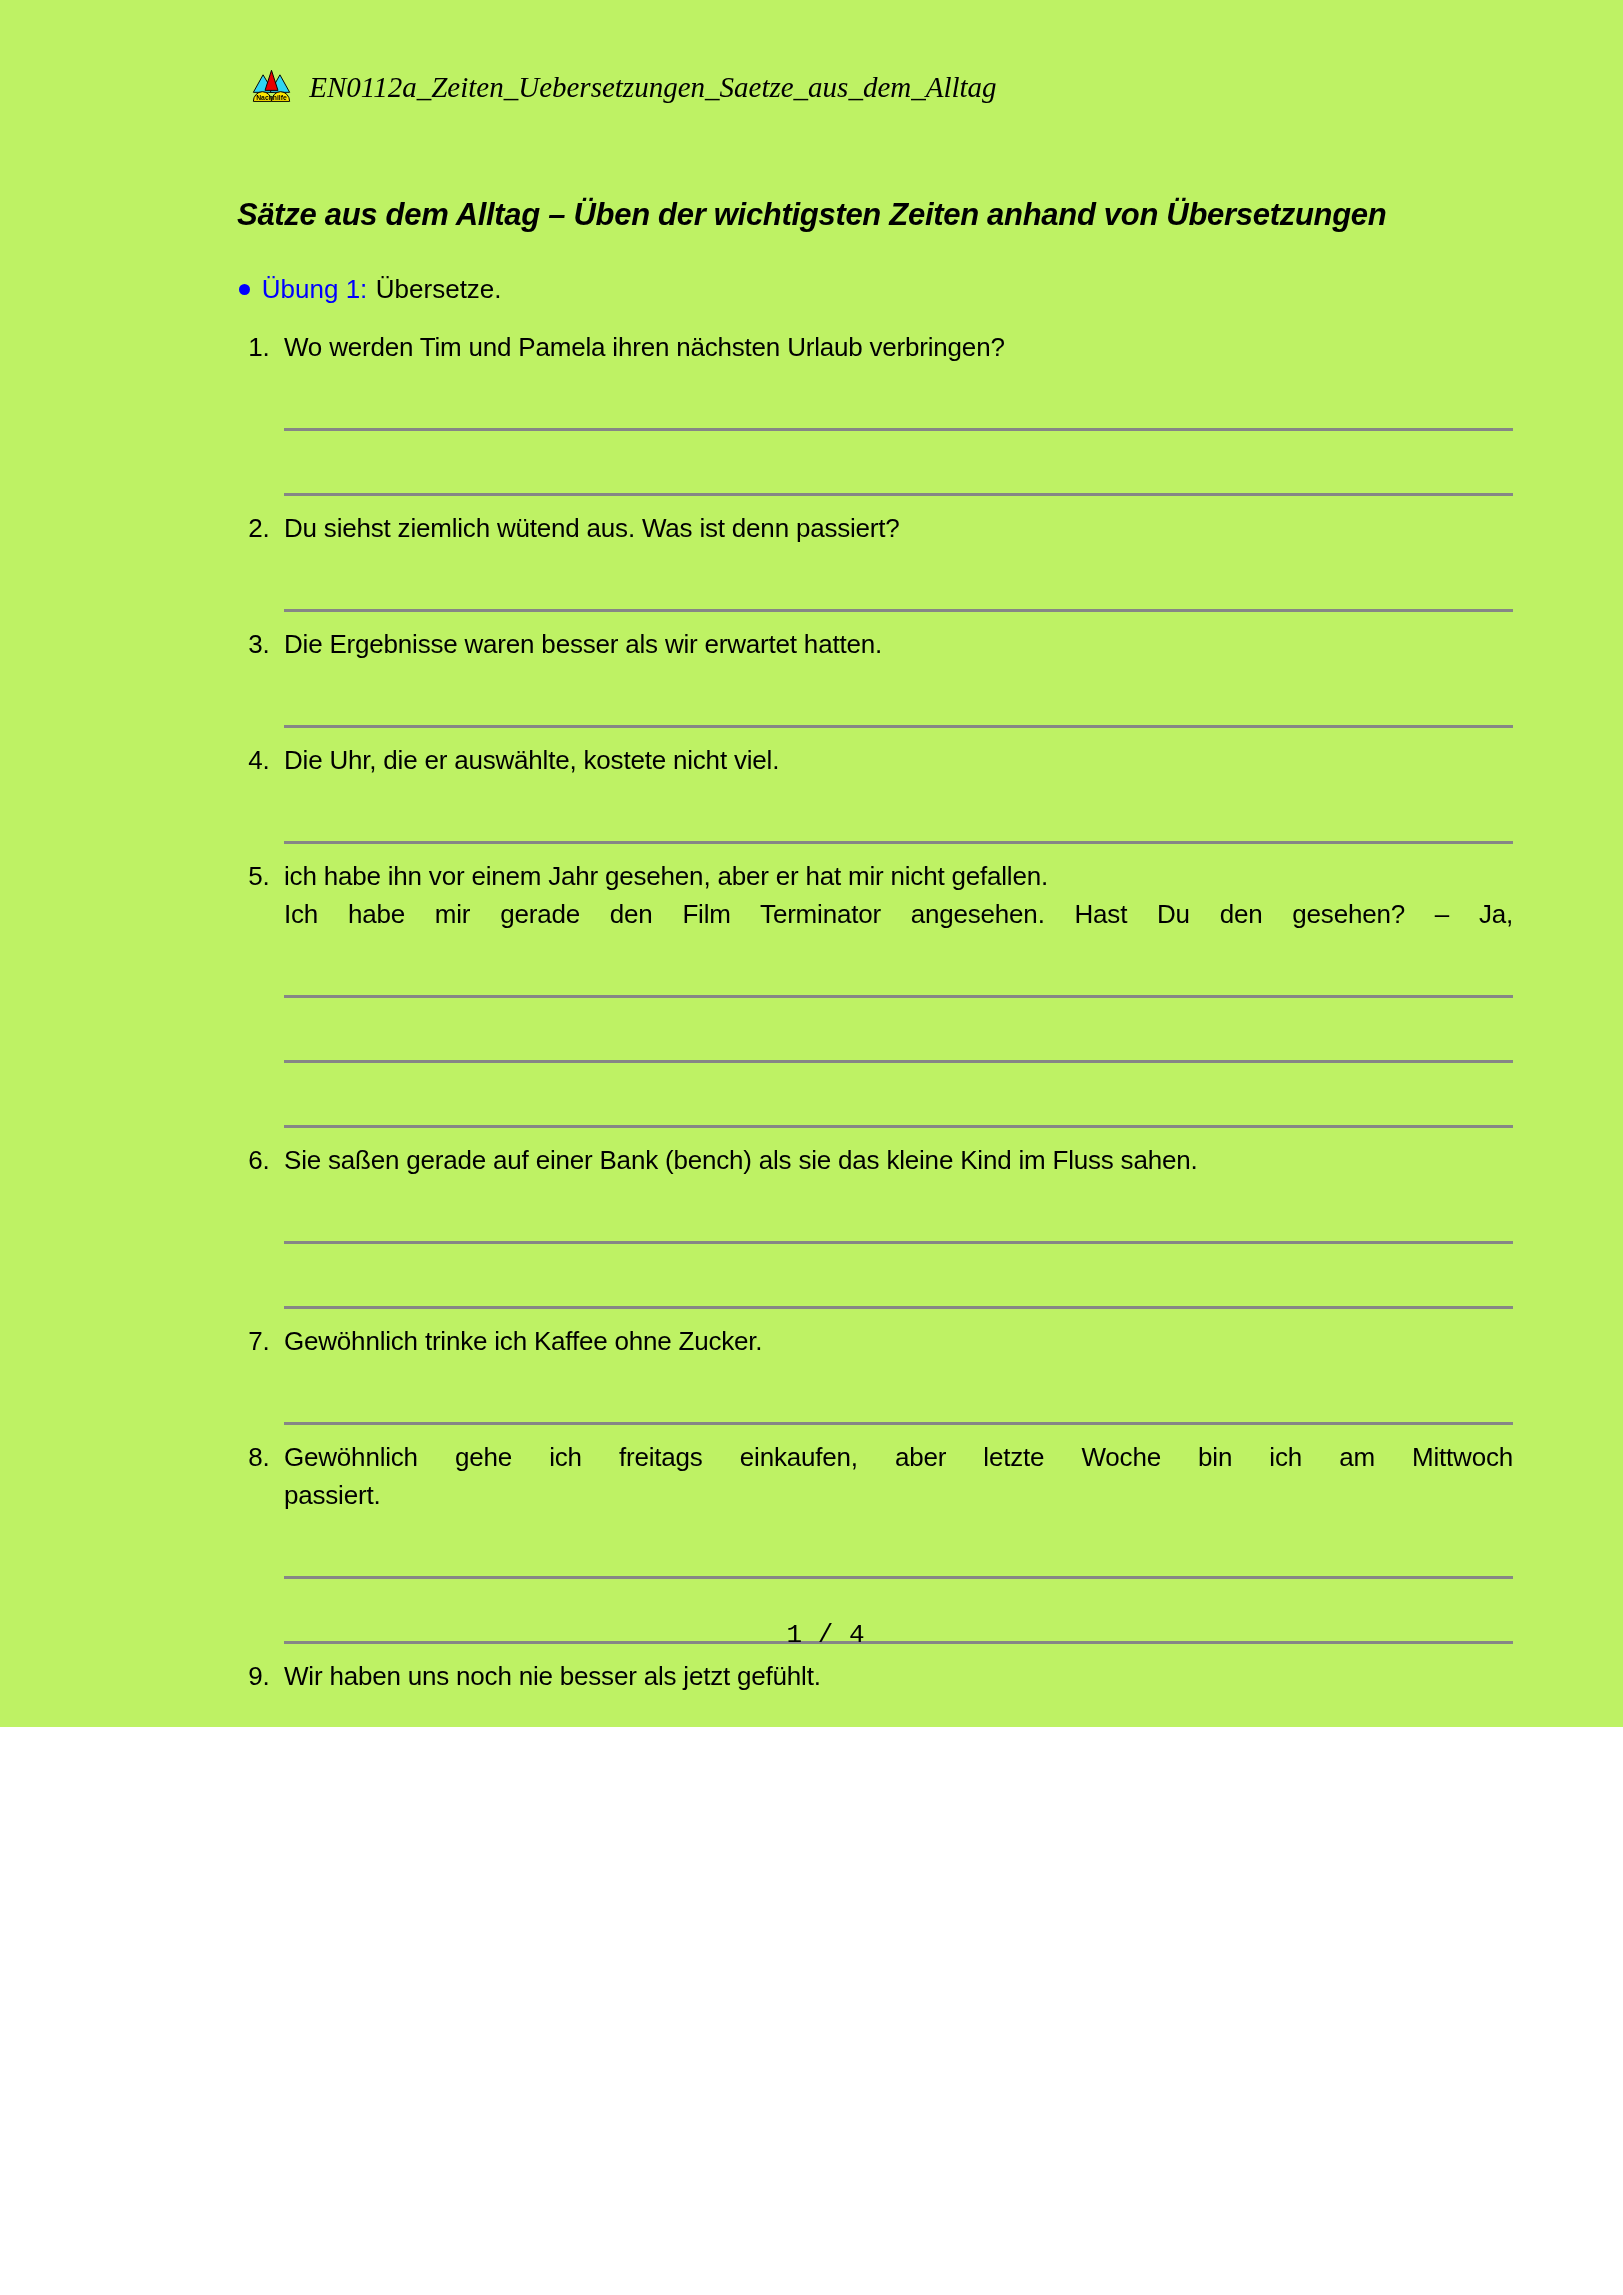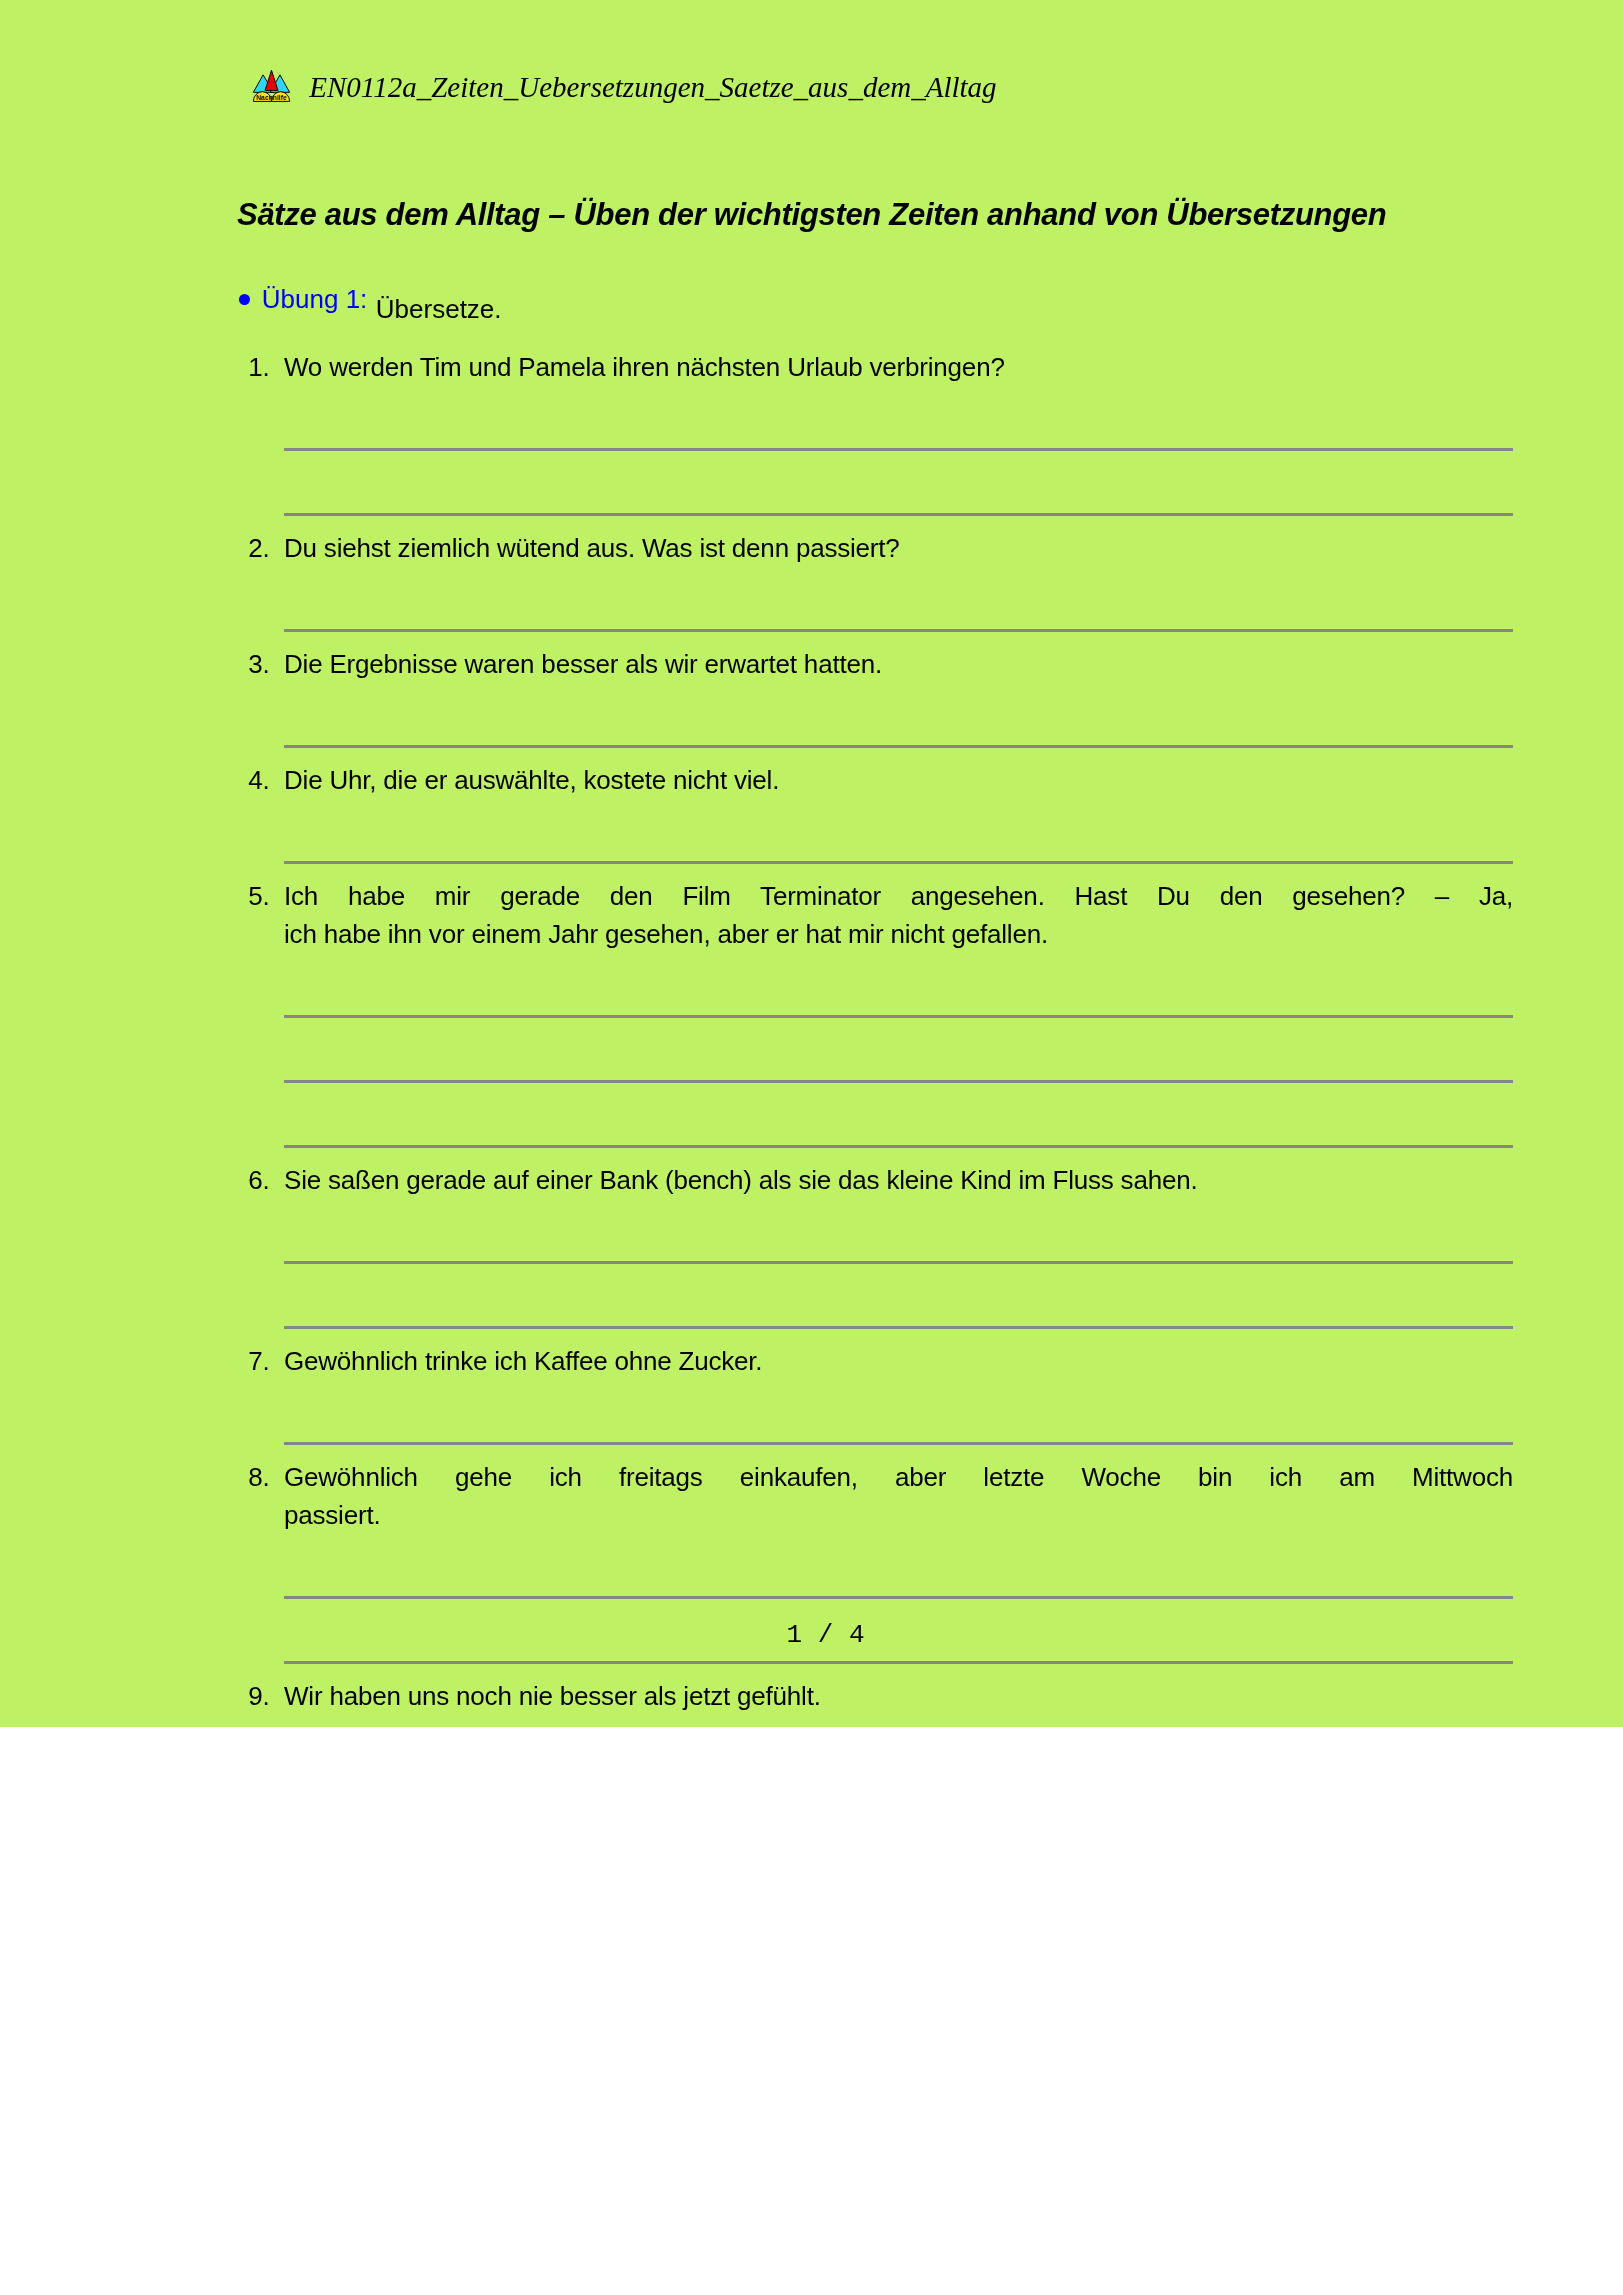--- a/index.html
+++ b/index.html
@@ -50,21 +50,21 @@
     width:11px;height:11px;
     border-radius:50%;
     background:var(--accent,#0000ff);
     margin-right:11.8px;
     flex:0 0 auto;
   }
   .exercise-label{
     color:var(--accent,#0000ff);
     font-weight:normal;
   }
-  .exercise-instruction{margin-left:8.5px;margin-top:20px;}
+  .exercise-instruction{margin-left:8.5px;}
   .items{
     margin:19.6px 154px 0 185px;
   }
   .item{
     display:grid;
     grid-template-columns:55px 1fr;
     margin-bottom:13px;
   }
   .num{
     text-align:right;
@@ -156,22 +156,22 @@
           <div class="sentence">
             <div class="sentence-line">Die Uhr, die er auswählte, kostete nicht viel.</div>
           </div>
           <div class="answer-line"></div>
         </div>
       </div>
       <div class="item">
         <div class="num">5.</div>
         <div class="body">
           <div class="sentence">
+            <div class="sentence-line">ich habe ihn vor einem Jahr gesehen, aber er hat mir nicht gefallen.</div>
             <div class="sentence-line justify">Ich habe mir gerade den Film Terminator angesehen. Hast Du den gesehen? – Ja,</div>
-            <div class="sentence-line">ich habe ihn vor einem Jahr gesehen, aber er hat mir nicht gefallen.</div>
           </div>
           <div class="answer-line"></div>
           <div class="answer-line"></div>
           <div class="answer-line"></div>
         </div>
       </div>
       <div class="item">
         <div class="num">6.</div>
         <div class="body">
           <div class="sentence">

